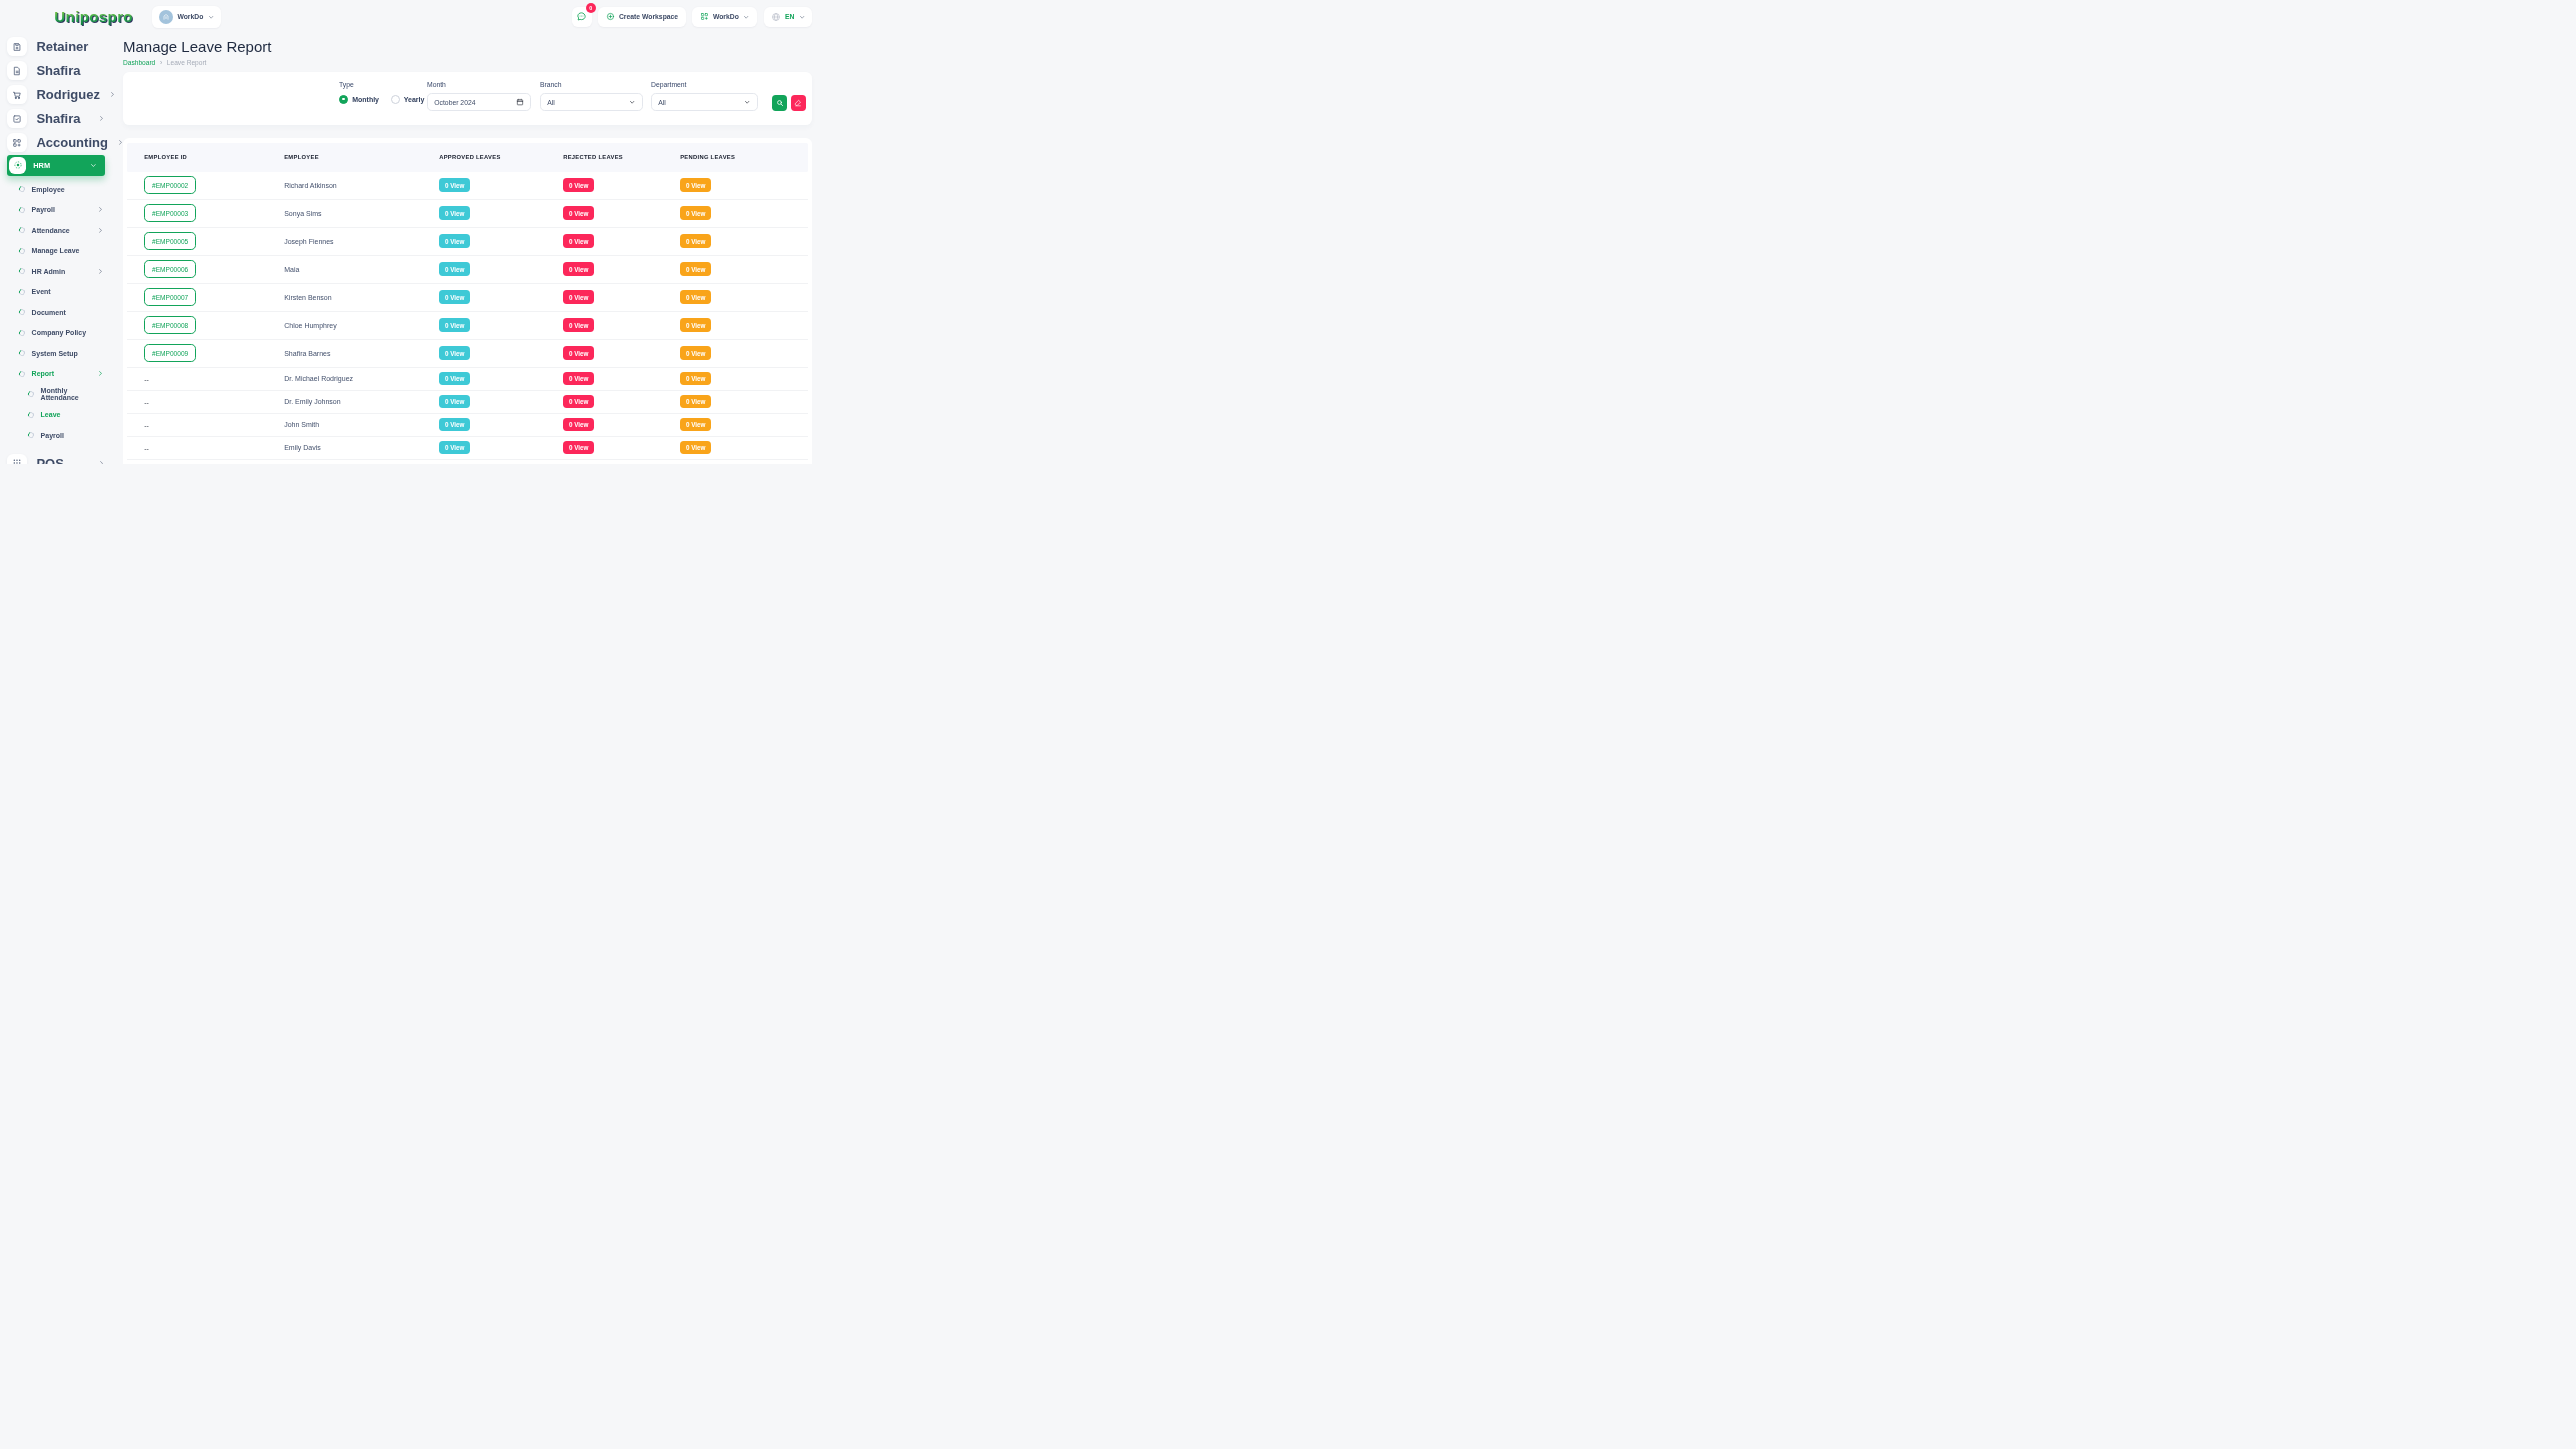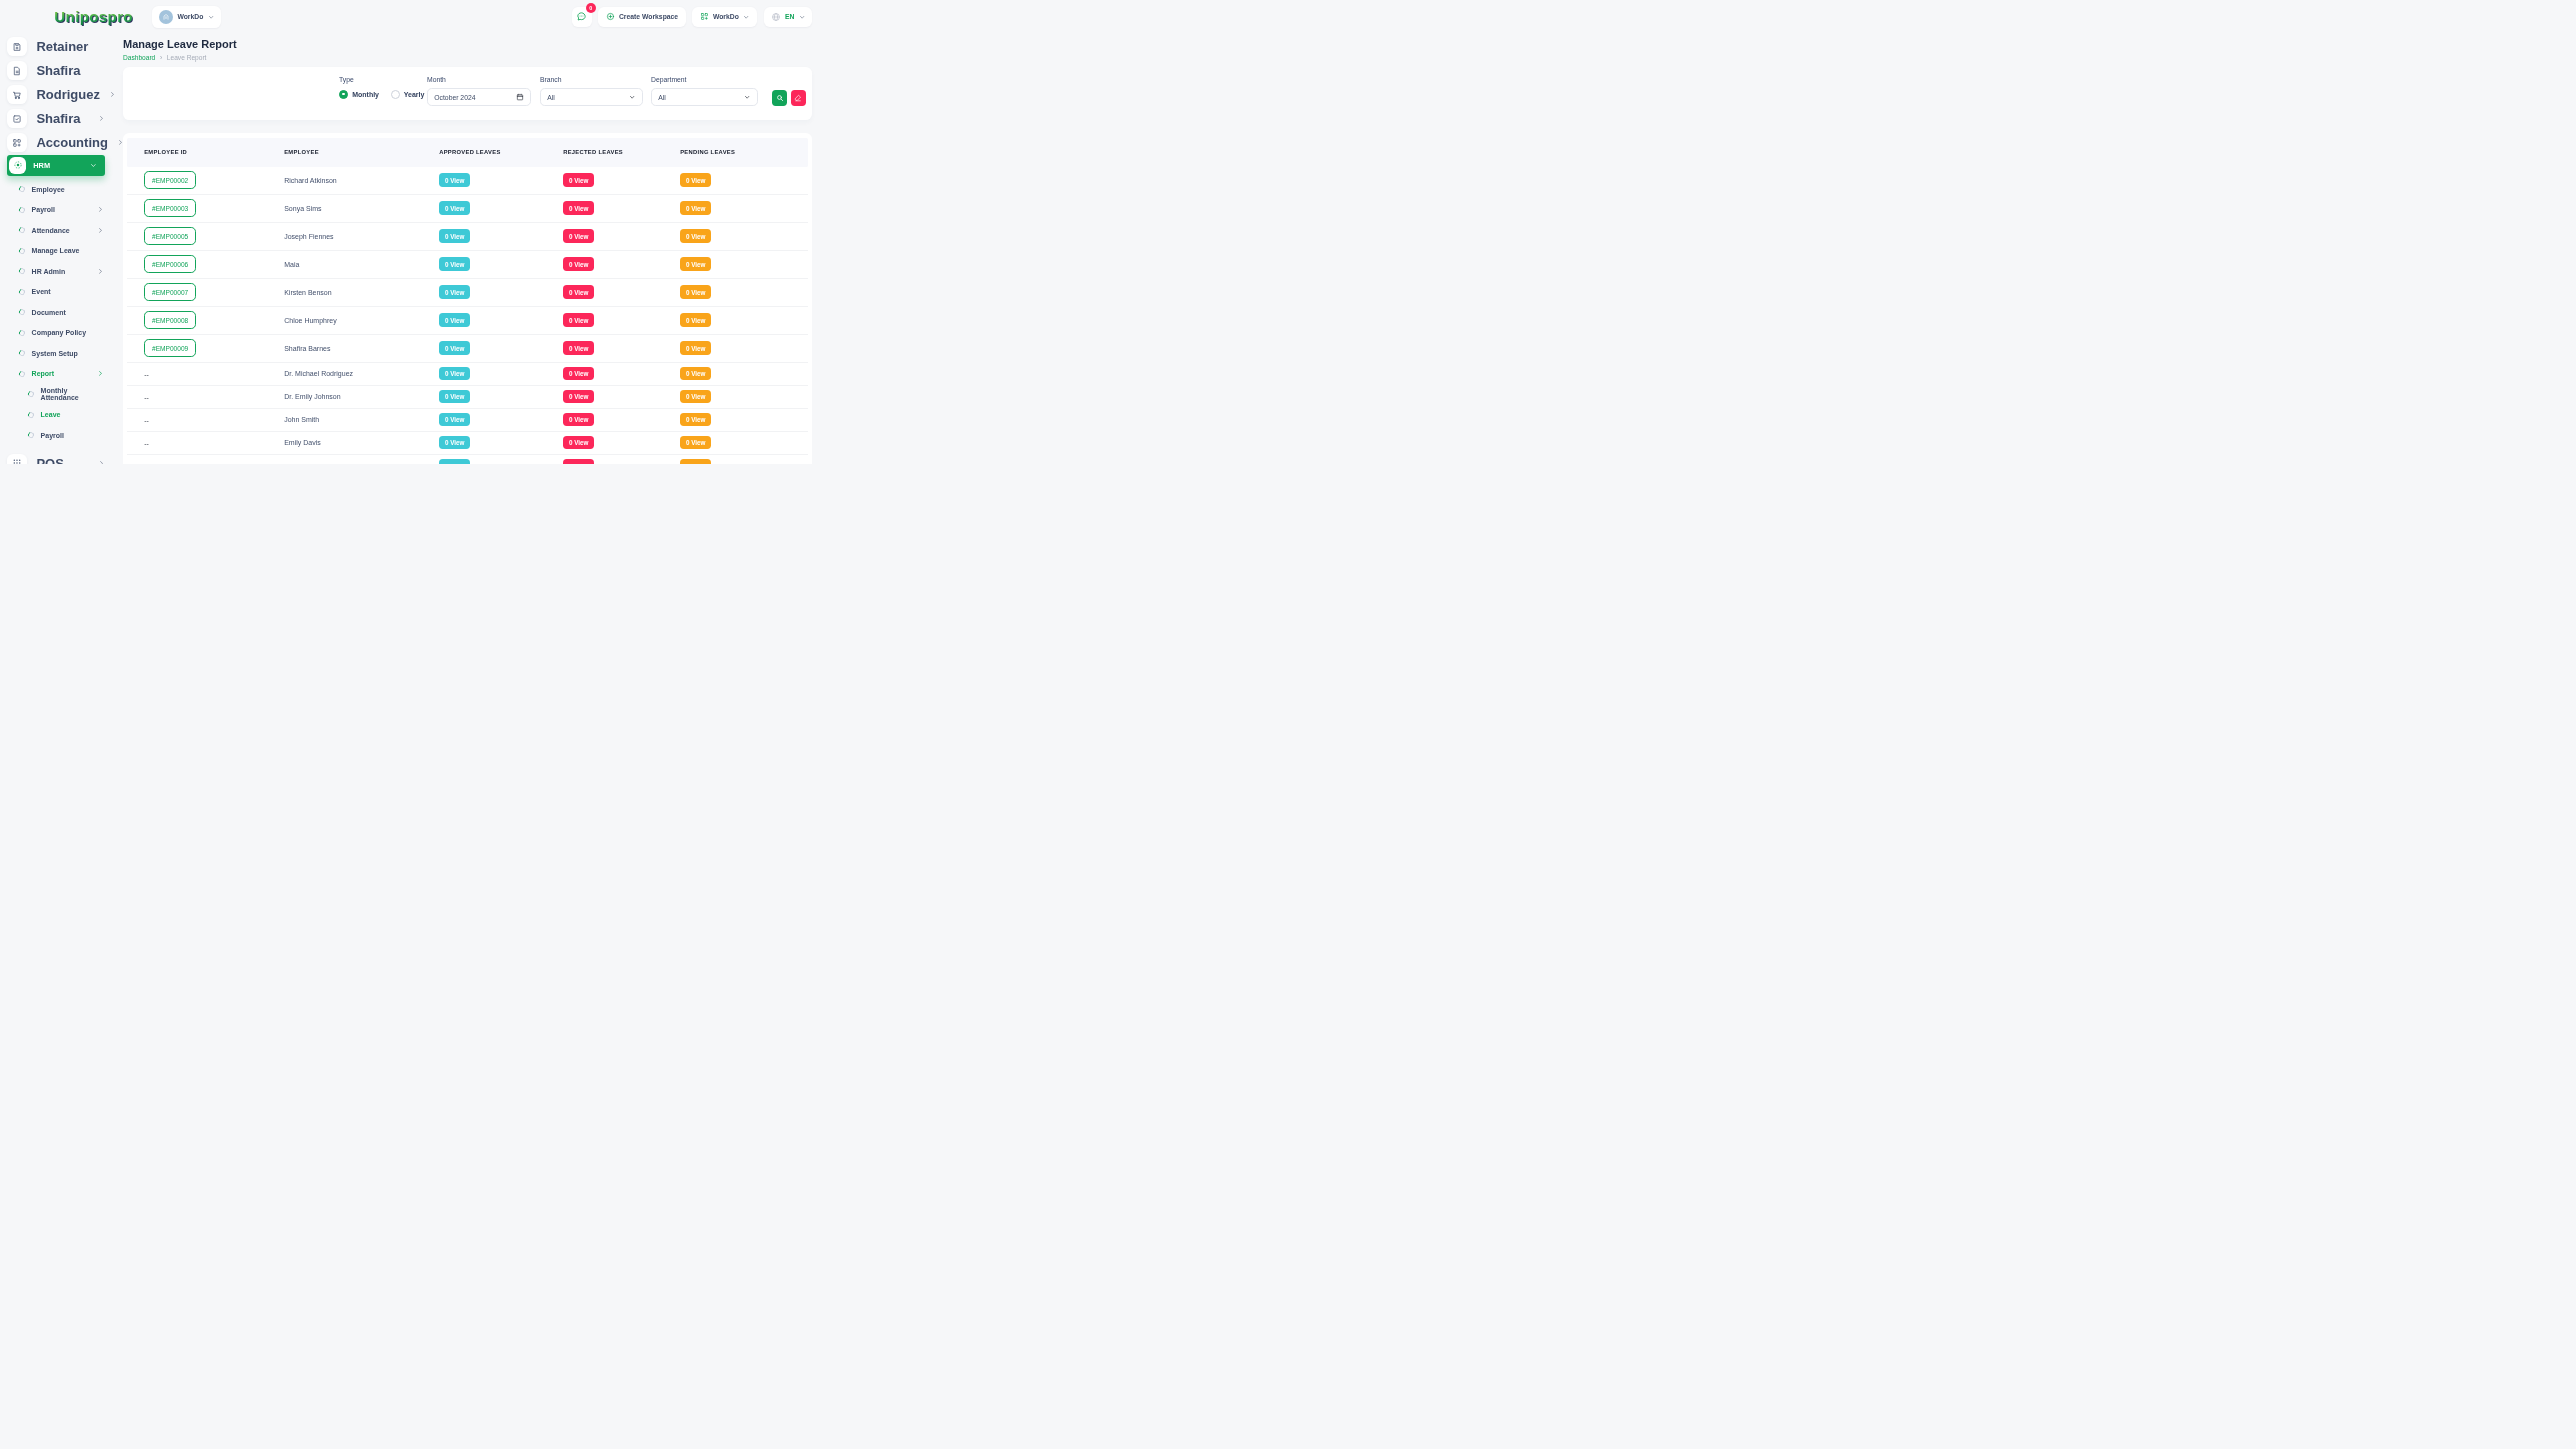--- a/index.html
+++ b/index.html
@@ -72,21 +72,21 @@
   .sub-item.active .chev { color:#12A45A; }
   .sub2 { padding-left:28px; }
   .donut {
     width:5.8px; height:5.8px; border-radius:50%; flex:none;
     border:1.3px solid #CBD2DD; border-left-color:#12A45A; transform:rotate(25deg);
   }
   .pos-item { margin-top:6px; }
 
   
   .main { position:absolute; left:115px; top:30.5px; right:0; bottom:0; padding:7.4px 12px 0 8px; }
-  .page-title { font-size:11px; font-weight:700; color:#1F2A40; }
+  .page-title { font-size:15px; font-weight:400; color:#1F2A40; }
   .breadcrumb { margin-top:3.7px; display:flex; align-items:center; gap:4.7px; font-size:6.6px; }
   .bc-home { color:#12A45A; cursor:pointer; }
   .bc-sep { color:#9AA1AF; }
   .bc-cur { color:#A6ACB8; }
 
   .filter-card {
     position:relative; margin-top:6.8px; height:53px; background:#fff; border-radius:6.3px;
     box-shadow:0 2.1px 5.3px rgba(40,50,80,.03);
   }
   .fg { position:absolute; top:8.4px; }

